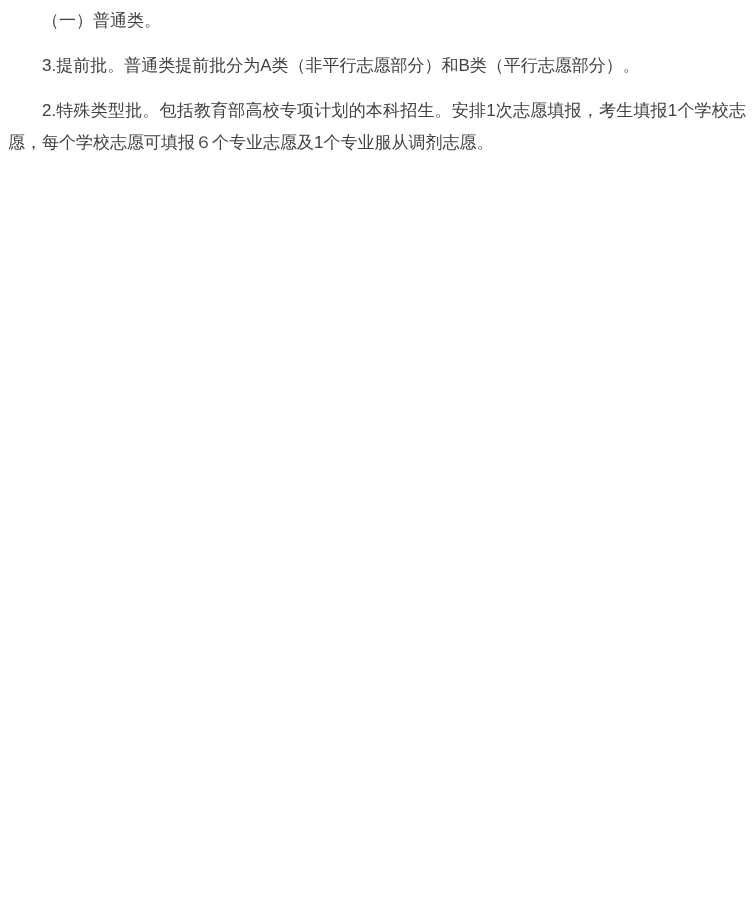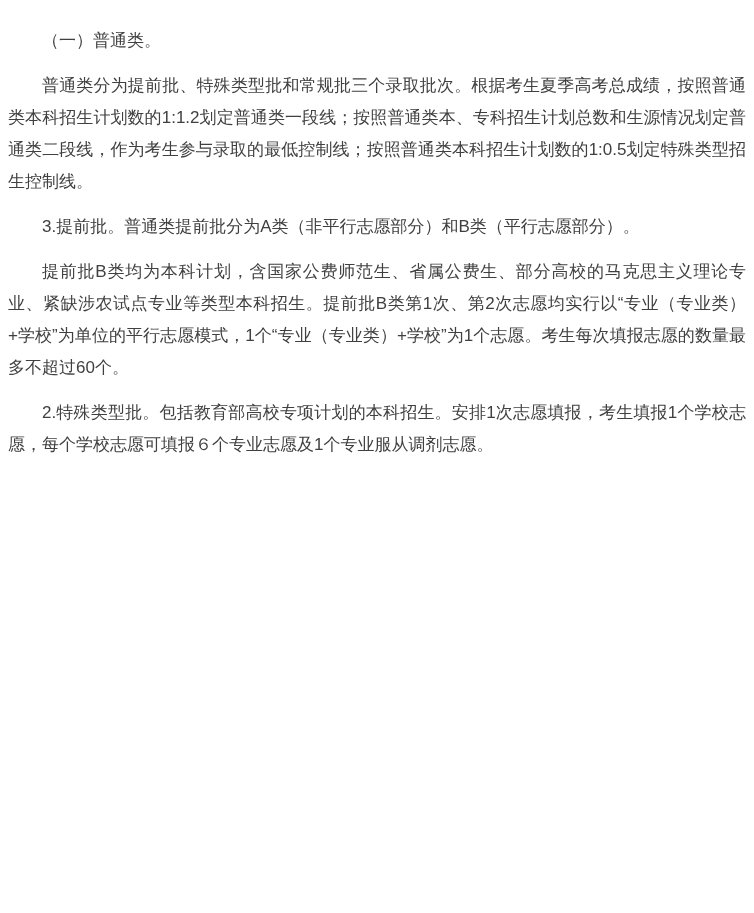--- a/index.html
+++ b/index.html
@@ -13,34 +13,31 @@
     overflow: hidden;
   }
   .doc {
     box-sizing: border-box;
     width: 754px;
     padding: 5px 8px 0 8px;
     font-family: "Liberation Sans", "DejaVu Sans", sans-serif;
     font-size: 17px;
     line-height: 32px;
     color: #404040;
-    margin-top: 20px;
   }
   .doc p {
     margin: 0 0 13px 0;
     text-indent: 2em;
     text-align: justify;
     word-break: break-all;
   }
   .doc p:last-child {
     margin-bottom: 0;
   }
 </style>
 </head>
 <body>
 
 <div class="doc">
   <p>（一）普通类。</p>
-  <p>普通类分为提前批、特殊类型批和常规批三个录取批次。根据考生夏季高考总成绩，按照普通类本科招生计划数的1:1.2划定普通类一段线；按照普通类本、专科招生计划总数和生源情况划定普通类二段线，作为考生参与录取的最低控制线；按照普通类本科招生计划数的1:0.5划定特殊类型招生控制线。</p>
   <p>3.提前批。普通类提前批分为A类（非平行志愿部分）和B类（平行志愿部分）。</p>
-  <p>提前批B类均为本科计划，含国家公费师范生、省属公费生、部分高校的马克思主义理论专业、紧缺涉农试点专业等类型本科招生。提前批B类第1次、第2次志愿均实行以“专业（专业类）+学校”为单位的平行志愿模式，1个“专业（专业类）+学校”为1个志愿。考生每次填报志愿的数量最多不超过60个。</p>
   <p>2.特殊类型批。包括教育部高校专项计划的本科招生。安排1次志愿填报，考生填报1个学校志愿，每个学校志愿可填报６个专业志愿及1个专业服从调剂志愿。</p>
 </div>
 
 </body></html>

